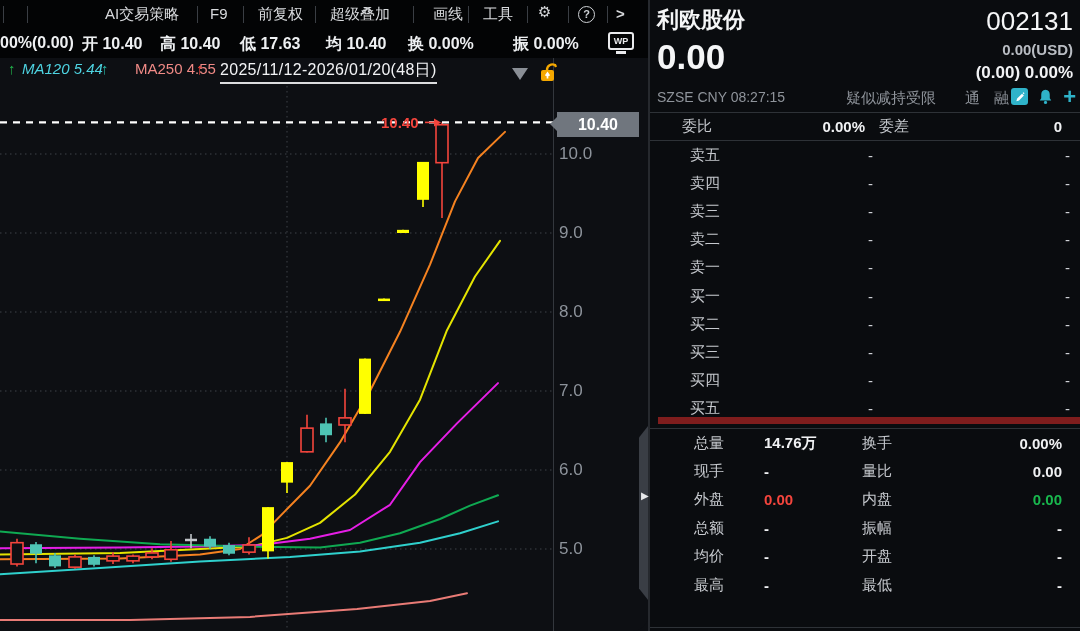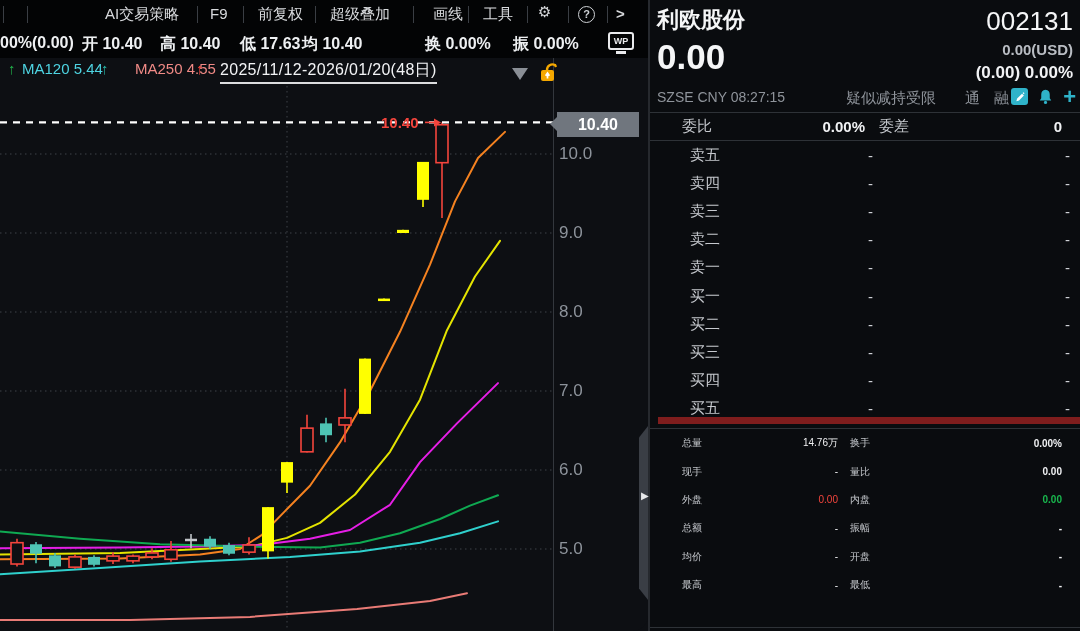--- a/index.html
+++ b/index.html
@@ -21,21 +21,21 @@
   .toolbar2 { position:absolute; left:0; top:29px; width:648px; height:29px; background:#030405; }
   .toolbar2 span { position:absolute; top:5px; font-size:16px; font-weight:600; color:#eef0f2; white-space:nowrap; }
   .wpicon { position:absolute; left:608px; top:3px; width:26px; height:18px; border:2px solid #e9eaec; border-radius:3px;
     color:#e9eaec; font-size:9px; font-weight:700; text-align:center; line-height:14px; }
   .wpicon::after { content:""; position:absolute; left:6px; bottom:-6px; width:10px; height:3px; background:#e9eaec; }
 
   
   .legend { position:absolute; left:0; top:60px; width:648px; height:24px; z-index:5; }
   .legend span { position:absolute; white-space:nowrap; }
   .arr { font-size:15px; font-weight:700; }
-  .ma120 { color:#4ed4e2; font-size:15px; }
+  .ma120 { color:#4ed4e2; font-size:15px;font-style:italic; }
   .ma250 { color:#f08a86; font-size:15px;margin-left:20px; }
   .daterange { color:#f2f3f5; font-size:16px; letter-spacing:.3px; border-bottom:2px solid #dcdddf; padding-bottom:1px; cursor:pointer; }
   .dd-tri { position:absolute; left:512px; top:8px; width:0; height:0; border-left:8px solid transparent;
     border-right:8px solid transparent; border-top:12px solid #8a8f96; }
 
   
   svg.chart { position:absolute; left:0; top:58px; }
   .gutter { position:absolute; left:553px; top:58px; width:95px; height:573px; border-left:1px solid #33373d; }
   .tick { position:absolute; left:5px; font-size:17px; color:#8d939b; }
   .badge { position:absolute; left:3px; top:54px; width:82px; height:25px; background:#70767e; color:#fff;
@@ -71,23 +71,23 @@
 
   .obsec { position:absolute; left:0; width:100%;margin-left:8px; }
   .asks { top:141px; height:141px; }
   .bids { top:282px; height:142px; border-bottom:7px solid #7f1d1d; }
   .obrow { height:28.2px; display:flex; align-items:center; padding:0 18px 0 32px; font-size:15px; cursor:pointer; }
   .obrow .lb { color:#c6c9ce; width:70px; }
   .obrow .pz { width:113px; text-align:right; color:#cfd2d7; }
   .obrow .vz { flex:1; text-align:right; color:#cfd2d7; }
 
   .stats { position:absolute; left:0; top:428px; width:100%; height:200px; border-top:1px solid #2e3237; border-bottom:1px solid #2e3237; }
-  .strow { height:28.4px; display:flex; align-items:center; padding:0 18px 0 32px; font-size:10px; }
+  .strow { height:28.4px; display:flex; align-items:center; padding:0 18px 0 32px; font-size:15px;margin-left:12px; }
   .strow .lb { color:#c6c9ce; width:70px; }
-  .strow .v1 { width:86px; text-align:right; font-weight:400; color:#f0f1f3; }
+  .strow .v1 { width:86px; text-align:left; font-weight:700; color:#f0f1f3; }
   .strow .lb2 { color:#c6c9ce; width:70px; margin-left:12px; }
   .strow .v2 { flex:1; text-align:right; font-weight:700; color:#f0f1f3; }
   .red { color:#f4453d !important; }
   .green { color:#19b84e !important; }
 </style>
 </head>
 <body>
 
 <div class="app">
 
@@ -113,22 +113,22 @@
       <span class="help" style="left:578px">?</span>
       <i class="tsep" style="left:607px"></i>
       <span class="tab chev" style="left:616px">&gt;</span>
     </div>
 
     <div class="toolbar2">
       <span style="left:0">00%(0.00)</span>
       <span style="left:82px">开 10.40</span>
       <span style="left:160px">高 10.40</span>
       <span style="left:240px">低 17.63</span>
-      <span style="left:302px">均 10.40</span>
-      <span style="left:425px">换 0.00%</span>
+      <span style="left:326px">均 10.40</span>
+      <span style="left:408px">换 0.00%</span>
       <span style="left:513px">振 0.00%</span>
       <div class="wpicon">WP</div>
     </div>
 
     <div class="legend">
       <span class="arr" style="left:8px;color:#21b24b">↑</span>
       <span class="ma120" style="left:22px">MA120 5.44</span>
       <span class="arr" style="left:101px;color:#28b7a8">↑</span>
       <span class="ma250" style="left:115px">MA250 4.55</span>
       <span class="arr" style="left:196px;color:#f4453d">↑</span>

